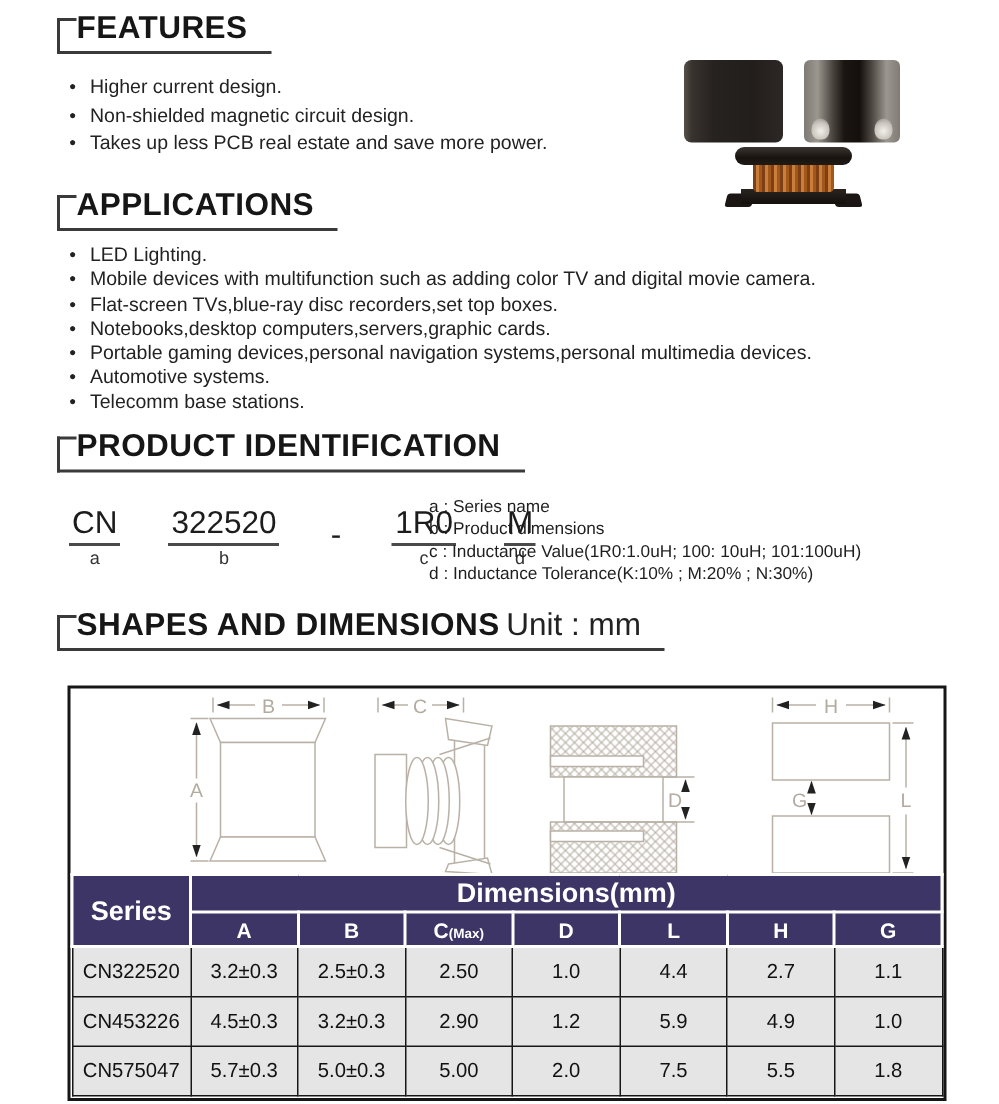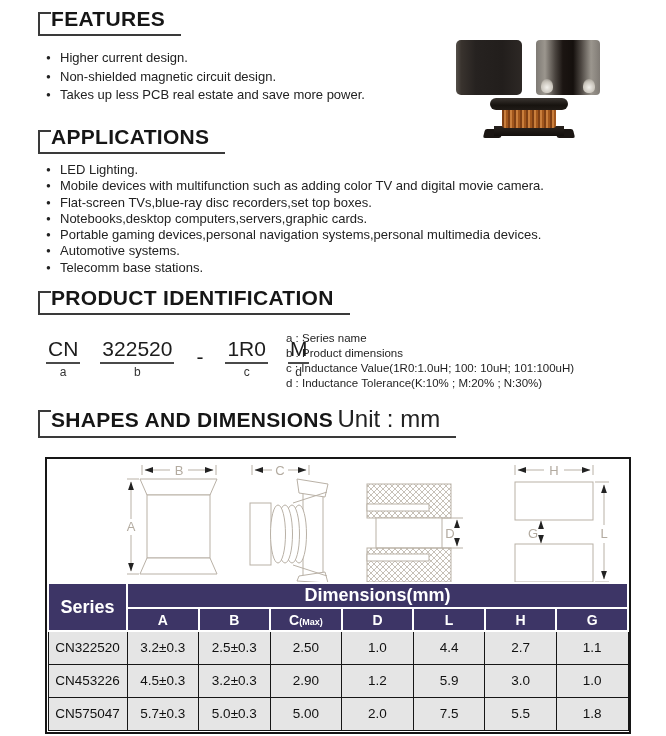--- a/index.html
+++ b/index.html
@@ -6,21 +6,21 @@
   *{ box-sizing:border-box; margin:0; padding:0; }
   body{ background:#fff; font-family:"Liberation Sans", sans-serif; color:var(--ink); }
   .page{ position:relative; width:666px; height:736px; background:#ffffff; overflow:hidden; }
 
   
   .sec-heading{ position:absolute; display:inline-block; padding:2px 16px 3px 13px;
     border-bottom:2px solid #3a3a3a; white-space:nowrap; }
   .sec-heading::before{ content:""; position:absolute; left:0; top:7px; bottom:-2px;
     width:11px; border-left:2px solid #3a3a3a; border-top:2px solid #3a3a3a; }
   .sec-heading .t{ font-size:21px; font-weight:bold; letter-spacing:.3px; color:#161616; }
-  .sec-heading .u{ font-size:24px; font-weight:normal; color:#222; }
+  .sec-heading .u{ font-size:21px; font-weight:normal; color:#222; }
 
   
   .blist{ position:absolute; list-style:none; }
   .blist li{ font-size:13px; color:#222; white-space:nowrap; }
   .blist .dot{ display:inline-block; width:14px; }
   .blist .dot::before{ content:"●"; font-size:8px; vertical-align:2px; }
   .features-list li{ line-height:18.5px; }
   .apps-list li{ line-height:16.3px; }
 
   
@@ -36,21 +36,21 @@
   .coil-photo .plate{ position:absolute; left:6px; right:6px; top:0; height:12px; border-radius:7px;
     background:linear-gradient(180deg,#3a3531 0%,#17130f 60%,#201b17 100%); }
   .coil-photo .wind{ position:absolute; left:18px; right:18px; top:9px; height:21px; border-radius:3px;
     background:repeating-linear-gradient(90deg,#7e3f14 0 2px,#c97e3c 2px 4px,#a2571d 4px 6px); }
   .coil-photo .base{ position:absolute; left:10px; right:10px; bottom:2px; height:10px;
     background:linear-gradient(180deg,#2a2420,#130f0c); }
   .coil-photo .foot{ position:absolute; bottom:0; width:18px; height:9px; background:#1b1613; border-radius:2px; }
   .coil-photo .f1{ left:0; transform:skewX(-14deg); } .coil-photo .f2{ right:0; transform:skewX(14deg); }
 
   
-  .code-row{ position:absolute; left:46px; top:337px; display:flex; align-items:center; }
+  .code-row{ position:absolute; left:46px; top:337px; display:flex; align-items:center;gap:12px; }
   .code-seg{ display:flex; flex-direction:column; align-items:center; margin-right:20px; }
   .code-seg .txt{ font-size:21px; color:#1c1c1c; border-bottom:2px solid #4a4a4a; padding:0 2px 1px; line-height:24px; }
   .code-seg.dash .txt{ border-bottom:none; }
   .code-seg .lbl{ font-size:12px; color:#333; margin-top:1px; }
   .legend{ position:absolute; left:286px; top:331px; }
   .legend div{ font-size:11.5px; line-height:15px; color:#1e1e1e; white-space:nowrap; }
 
   
   .dim-box{ position:absolute; left:45px; top:457px; width:586px; height:277px;
     border:2px solid #161616; background:#fff; }
@@ -261,21 +261,21 @@
         <td>2.7</td>
         <td>1.1</td>
       </tr>
       <tr>
         <td>CN453226</td>
         <td>4.5±0.3</td>
         <td>3.2±0.3</td>
         <td>2.90</td>
         <td>1.2</td>
         <td>5.9</td>
-        <td>3.0</td>
+        <td>4.9</td>
         <td>1.0</td>
       </tr>
       <tr>
         <td>CN575047</td>
         <td>5.7±0.3</td>
         <td>5.0±0.3</td>
         <td>5.00</td>
         <td>2.0</td>
         <td>7.5</td>
         <td>5.5</td>

